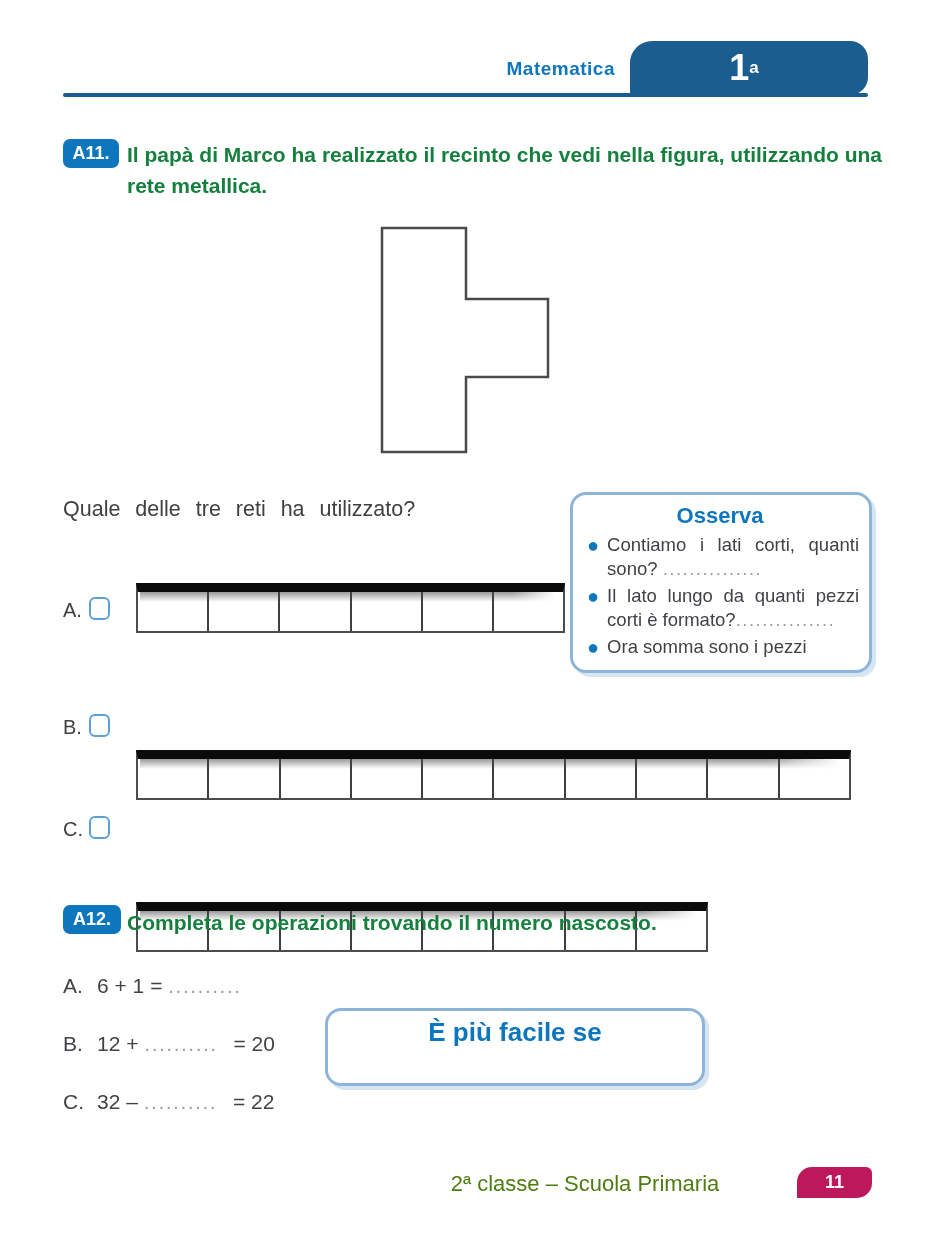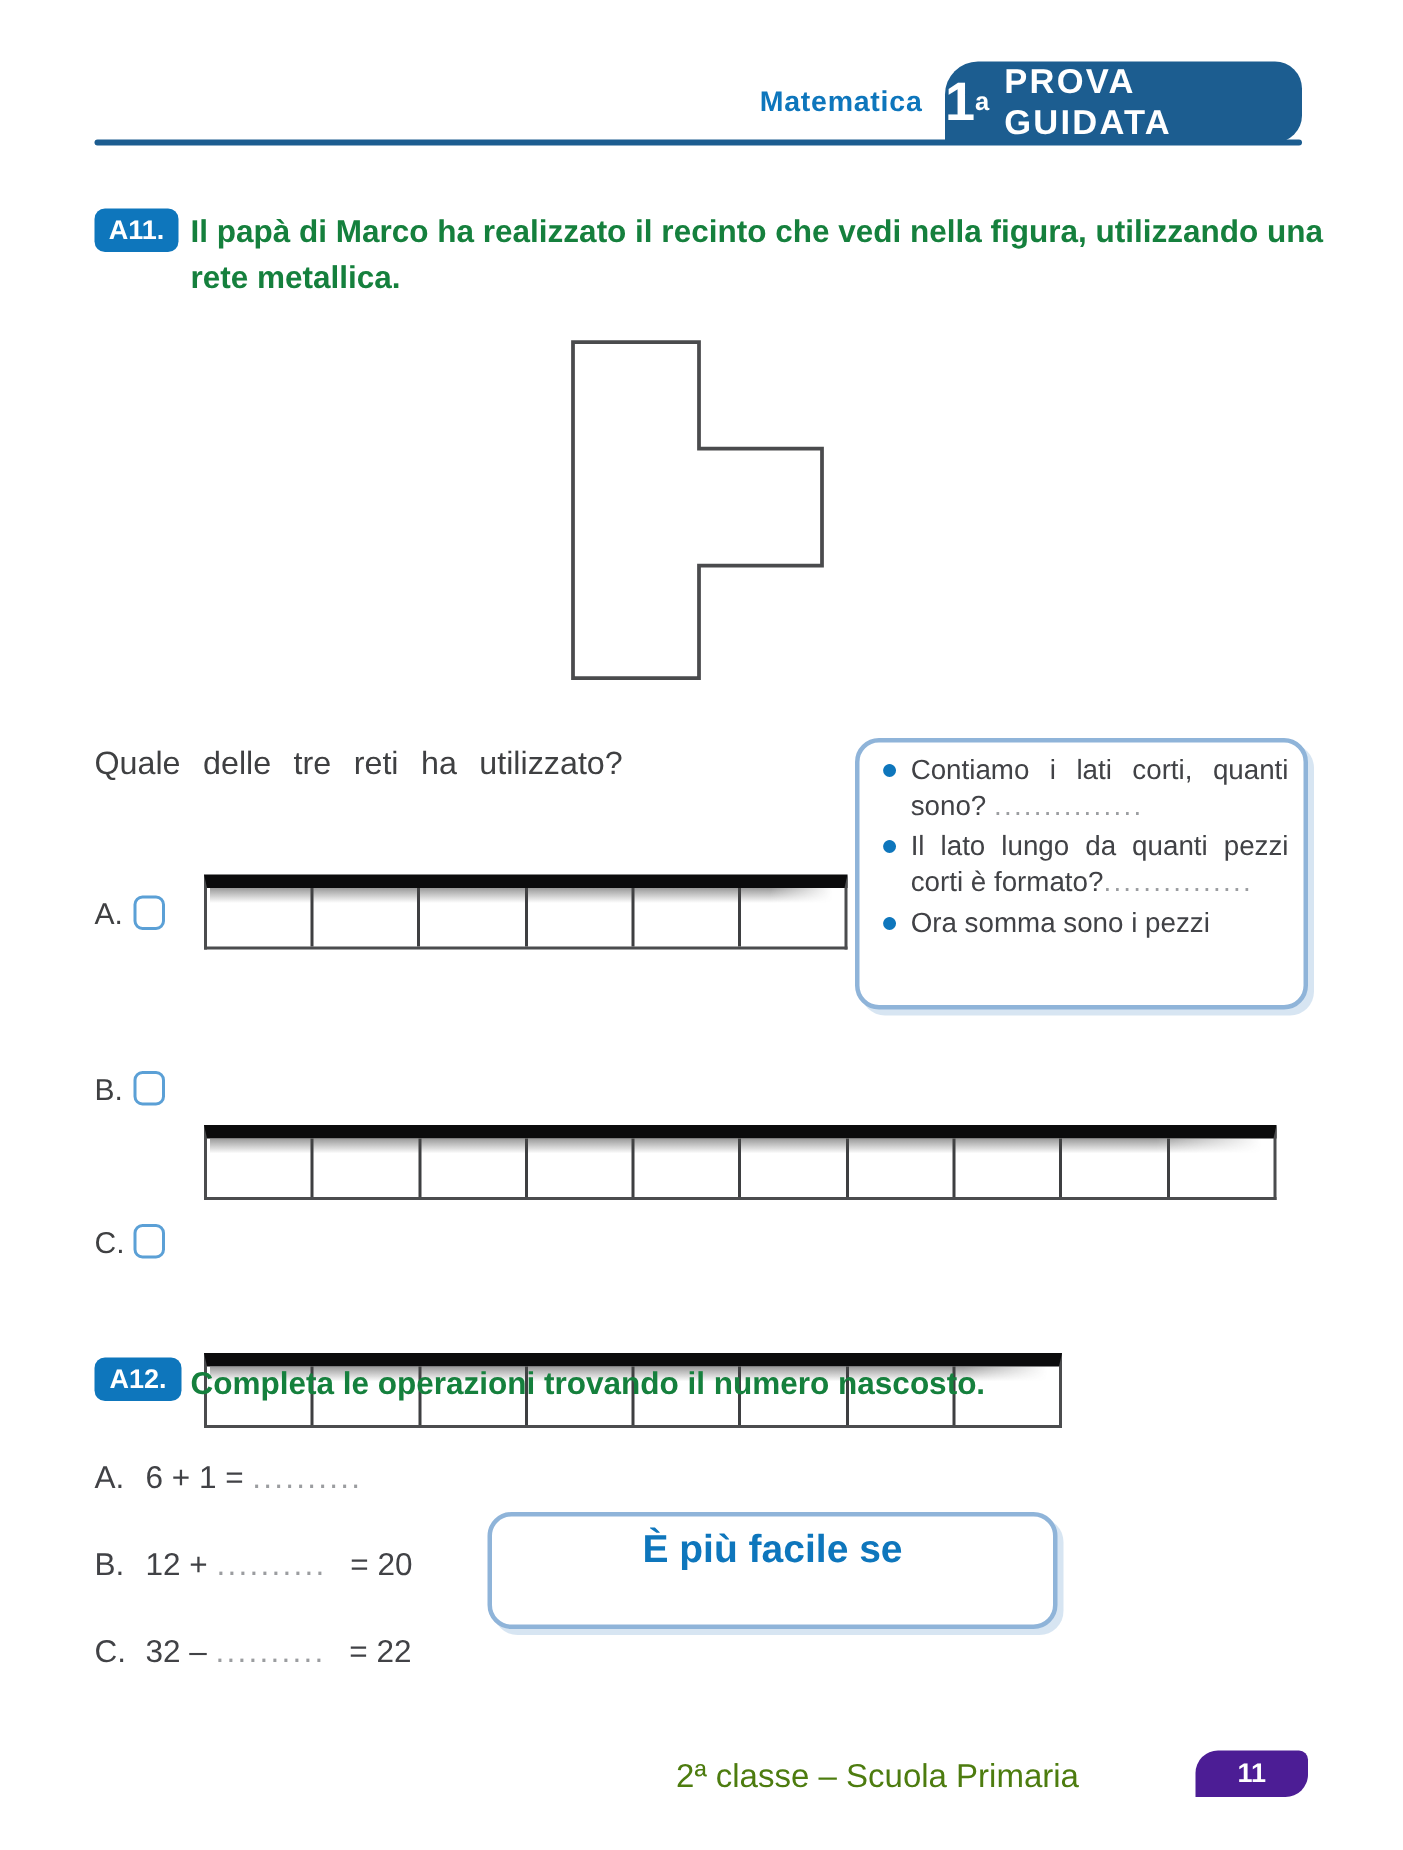--- a/index.html
+++ b/index.html
@@ -60,45 +60,45 @@
   .seg:last-child{border-right:none;}
 
   
   .op-row{left:63px;font-size:21px;color:#414246;}
   .op-row .op-label{display:inline-block;width:34px;}
   .op-row .sp{display:inline-block;width:10px;}
 
   
   .footer-label{left:400px;top:1171px;width:370px;text-align:center;
     font-size:22px;color:#4d7c0f;}
-  .page-badge{left:797px;top:1167px;width:75px;height:31px;background:#4c1d95;
+  .page-badge{left:797px;top:1167px;width:75px;height:31px;background:#be185d;
     border-radius:15px 6px 15px 0;color:#fff;font-weight:bold;font-size:18px;
     display:flex;align-items:center;justify-content:center;}
 </style>
 </head>
 <body>
 
 <div class="abs header-rule"></div>
 <div class="abs subject">Matematica</div>
 <div class="abs header-badge">
   <span class="big">1</span>
     <sup>a</sup>
-  <span class="lbl">PROVA GUIDATA</span>
 </div>
 
 <div class="abs qbadge qbadge-a11">A11.</div>
 <div class="abs qtitle qtitle-a11">Il papà di Marco ha realizzato il recinto che vedi nella figura, utilizzando una rete metallica.</div>
 
 <svg class="abs figure-svg" width="172" height="230" viewBox="0 0 172 230">
   <polygon points="2,2 86,2 86,73 168,73 168,151 86,151 86,226 2,226" fill="#ffffff" stroke="#4a4b4d" stroke-width="2.5"></polygon>
 </svg>
 
 <div class="abs question-line">Quale delle tre reti ha utilizzato?</div>
 
 <div class="abs callout osserva-box">
+  <div class="callout-title">Osserva</div>
   <div class="bullet-row">
     <span class="bullet-dot">●</span>
     <span class="bullet-text"><span>Contiamo i lati corti, quanti sono? </span><span class="dots">...............</span></span>
   </div>
   <div class="bullet-row">
     <span class="bullet-dot">●</span>
     <span class="bullet-text"><span>Il lato lungo da quanti pezzi corti è formato?</span><span class="dots">...............</span></span>
   </div>
   <div class="bullet-row">
     <span class="bullet-dot">●</span>

